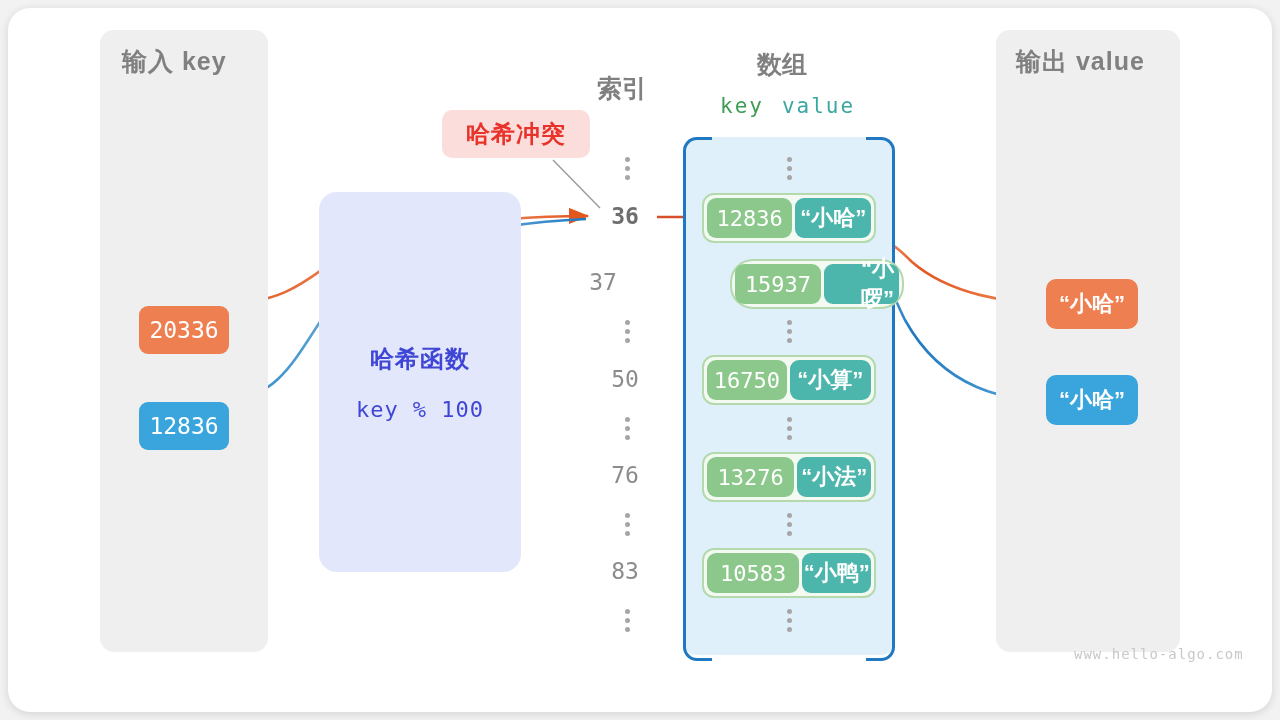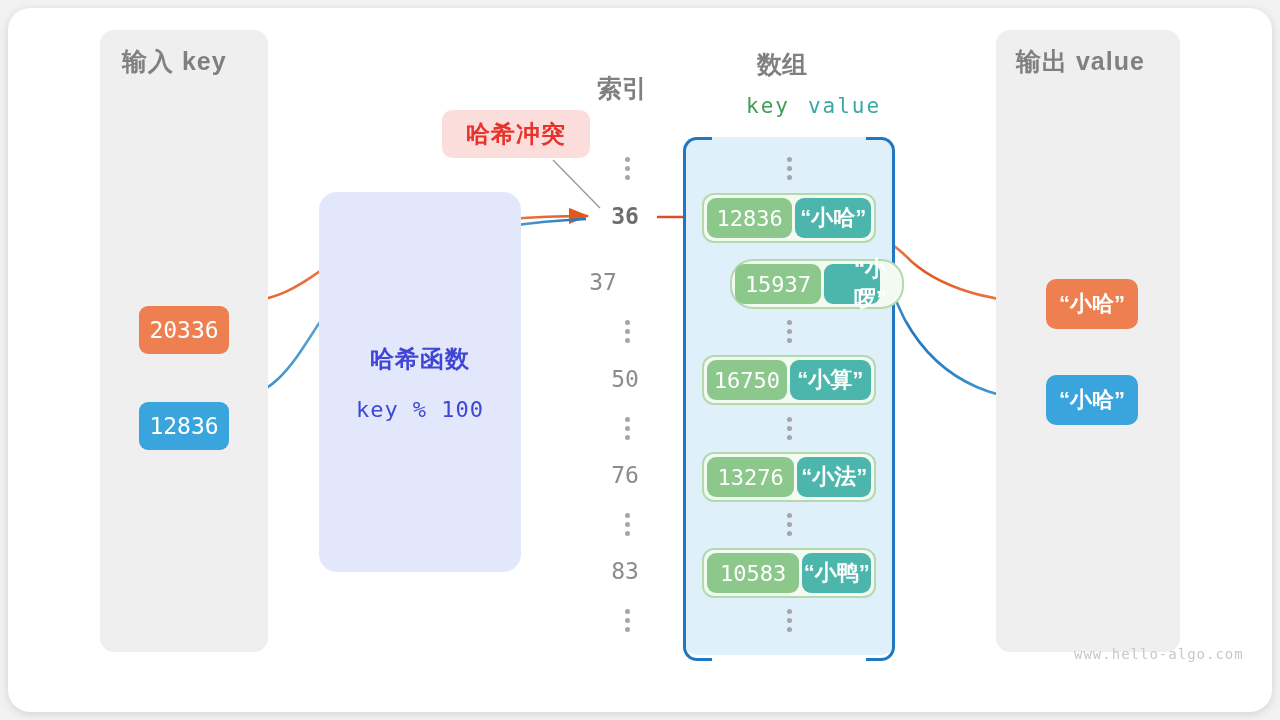--- a/index.html
+++ b/index.html
@@ -32,21 +32,21 @@
 
   
   .col-head{
     position:absolute;color:#808080;font-weight:bold;font-size:25px;
     white-space:nowrap;
   }
   .kv-head{
     position:absolute;font-family:"DejaVu Sans Mono","Liberation Mono",monospace;
     font-size:21px;white-space:nowrap;letter-spacing:2px;
   }
-  .kv-head .k{color:#3e9e55;margin-left:26px;}
+  .kv-head .k{color:#3e9e55;}
   .kv-head .v{color:#3aa8a0;}
 
   
   .chip{
     position:absolute;border-radius:9px;
     display:flex;align-items:center;justify-content:center;
     color:#ffffff;font-size:23px;
     font-family:"DejaVu Sans Mono","Liberation Mono",monospace;
     margin-top:27px;
   }
@@ -263,21 +263,21 @@
       <i></i>
     </div>
 
   <div class="pair" style="left:702px;top:193px;width:174px;height:50px;">
     <div class="cell key" style="width:86px;">12836</div>
     <div class="cell val" style="width:76px;">“小哈”</div>
   </div>
 
   <div class="pair" style="left:730px;top:259px;width:174px;height:50px;border-radius:23px;">
     <div class="cell key" style="width:86px;">15937</div>
-    <div class="cell val" style="width:56px;padding-left:37px;">“小啰”</div>
+    <div class="cell val" style="width:75px;padding-left:37px;">“小啰”</div>
   </div>
 
   <div class="pair" style="left:702px;top:355px;width:174px;height:50px;">
     <div class="cell key" style="width:86px;">16750</div>
     <div class="cell val" style="width:88px;">“小算”</div>
   </div>
 
   <div class="pair" style="left:702px;top:452px;width:174px;height:50px;">
     <div class="cell key" style="width:90px;">13276</div>
     <div class="cell val" style="width:76px;">“小法”</div>

